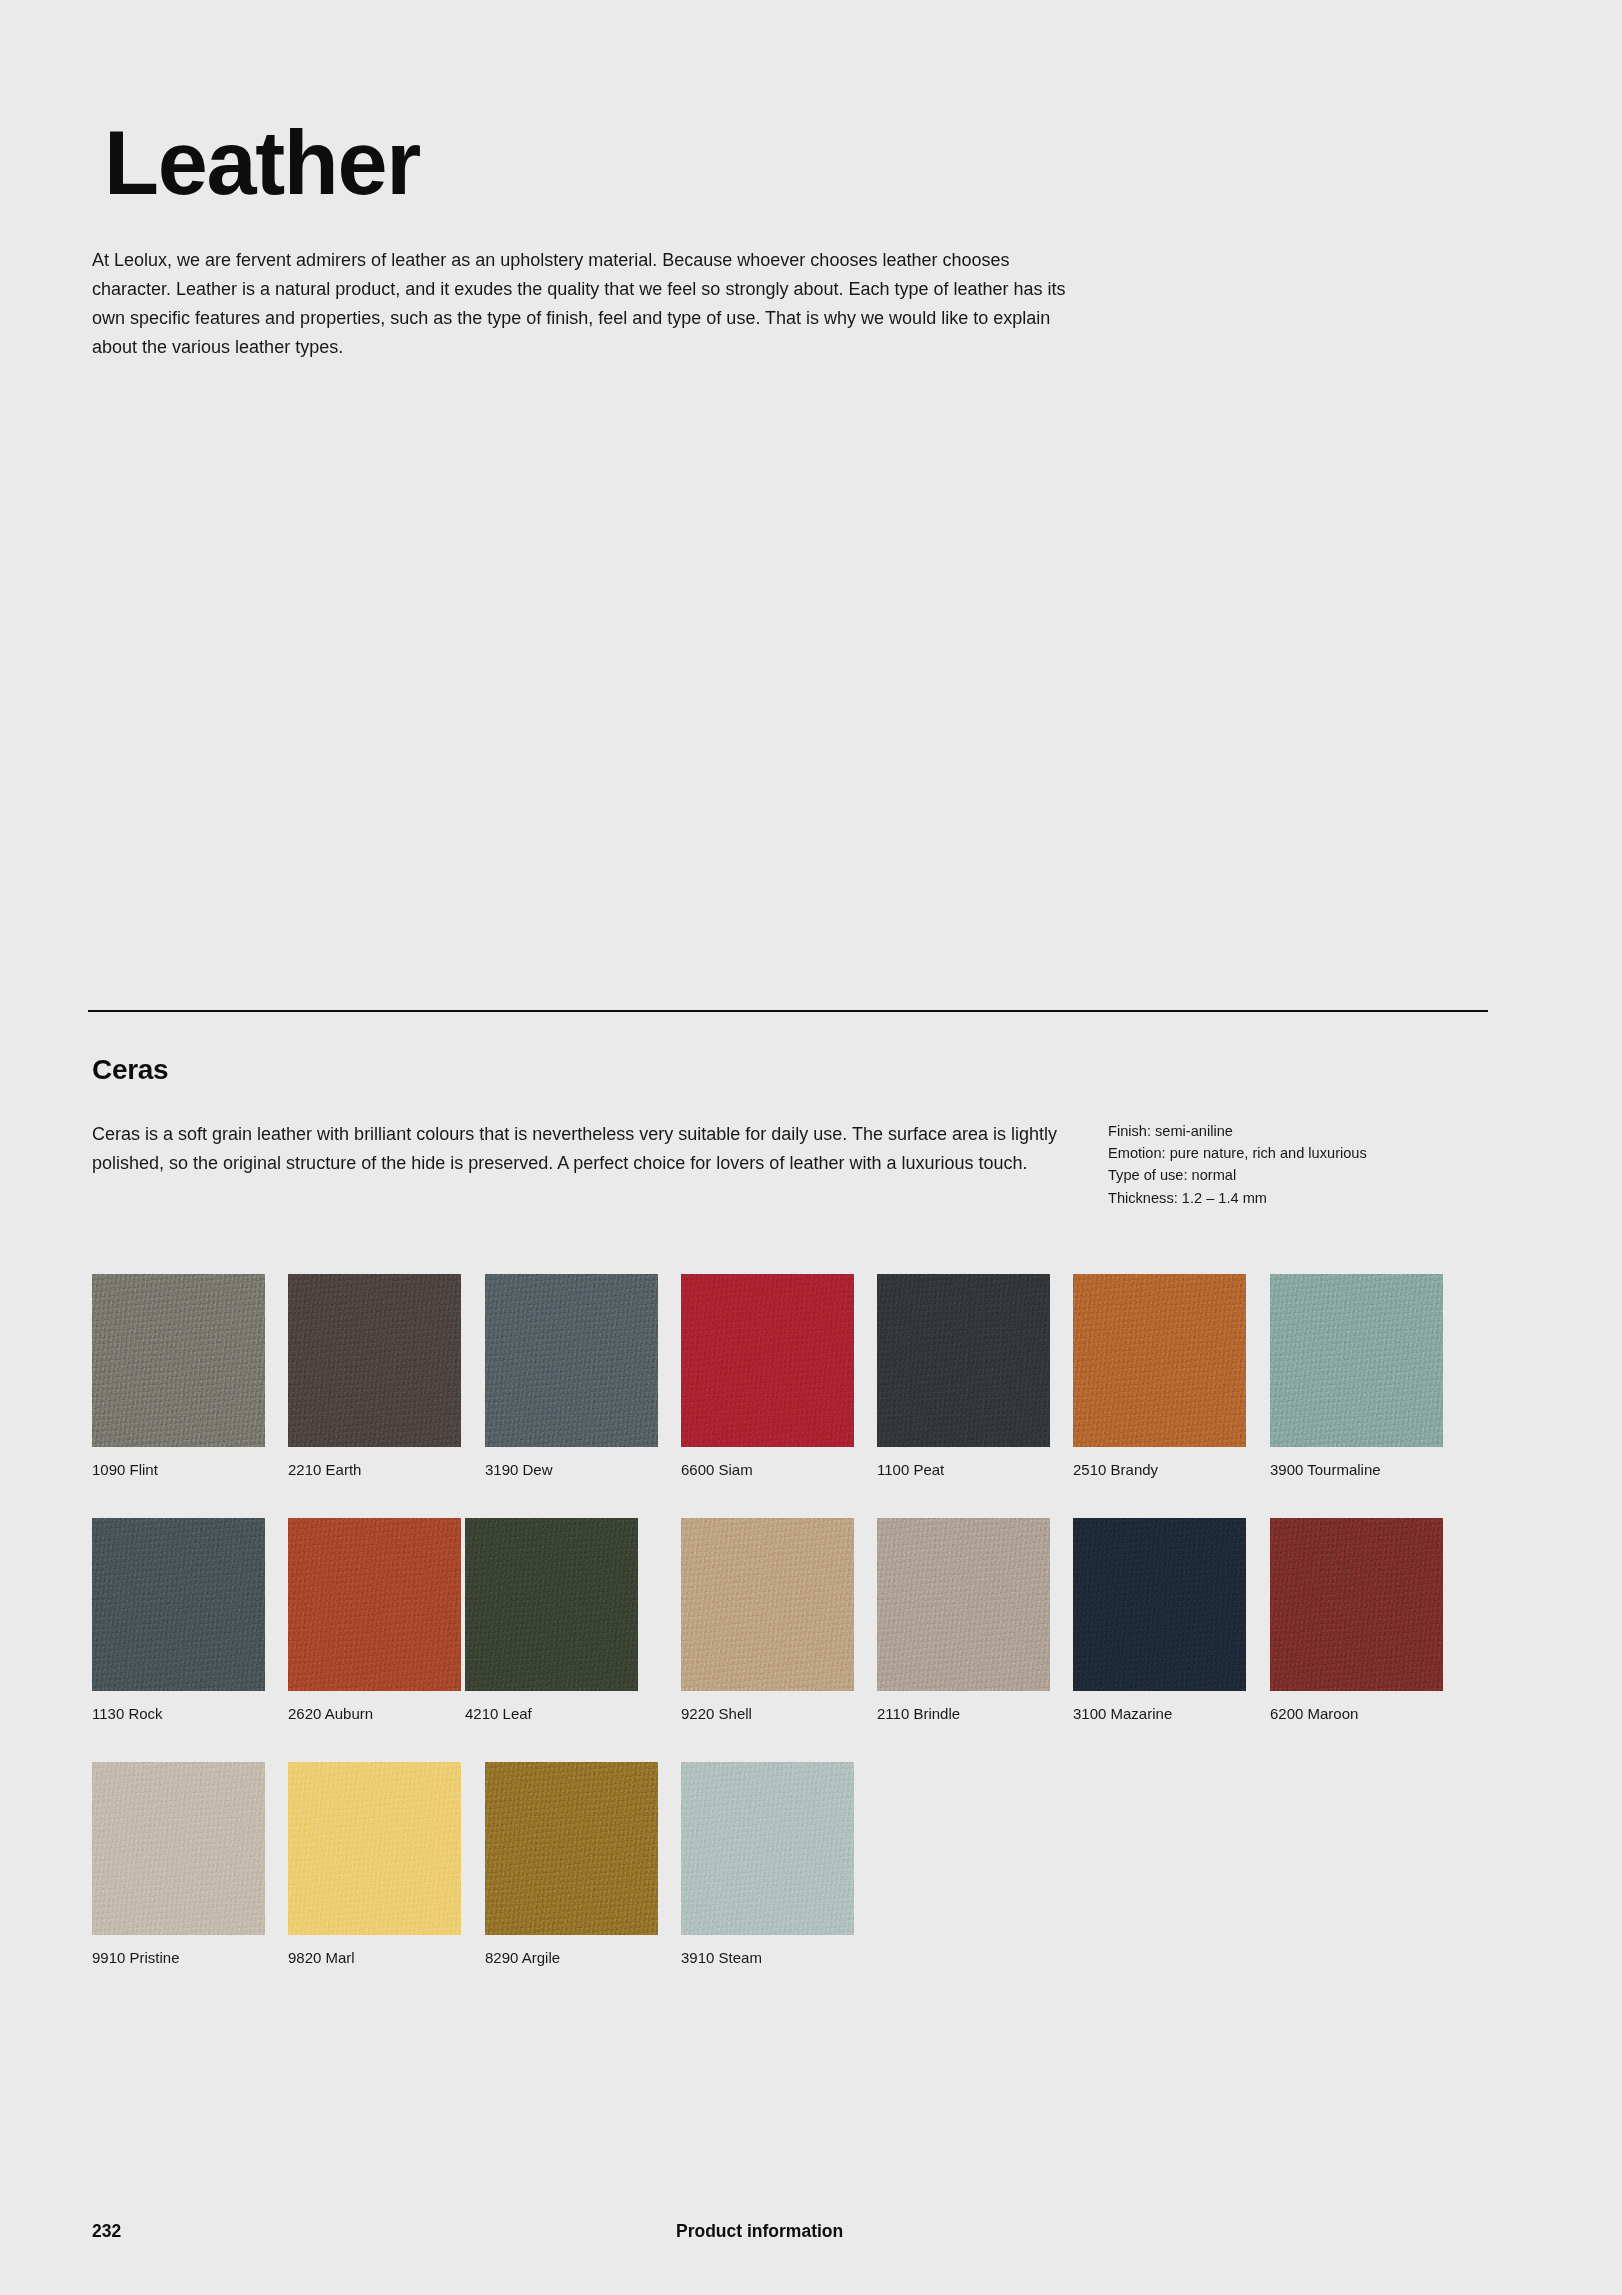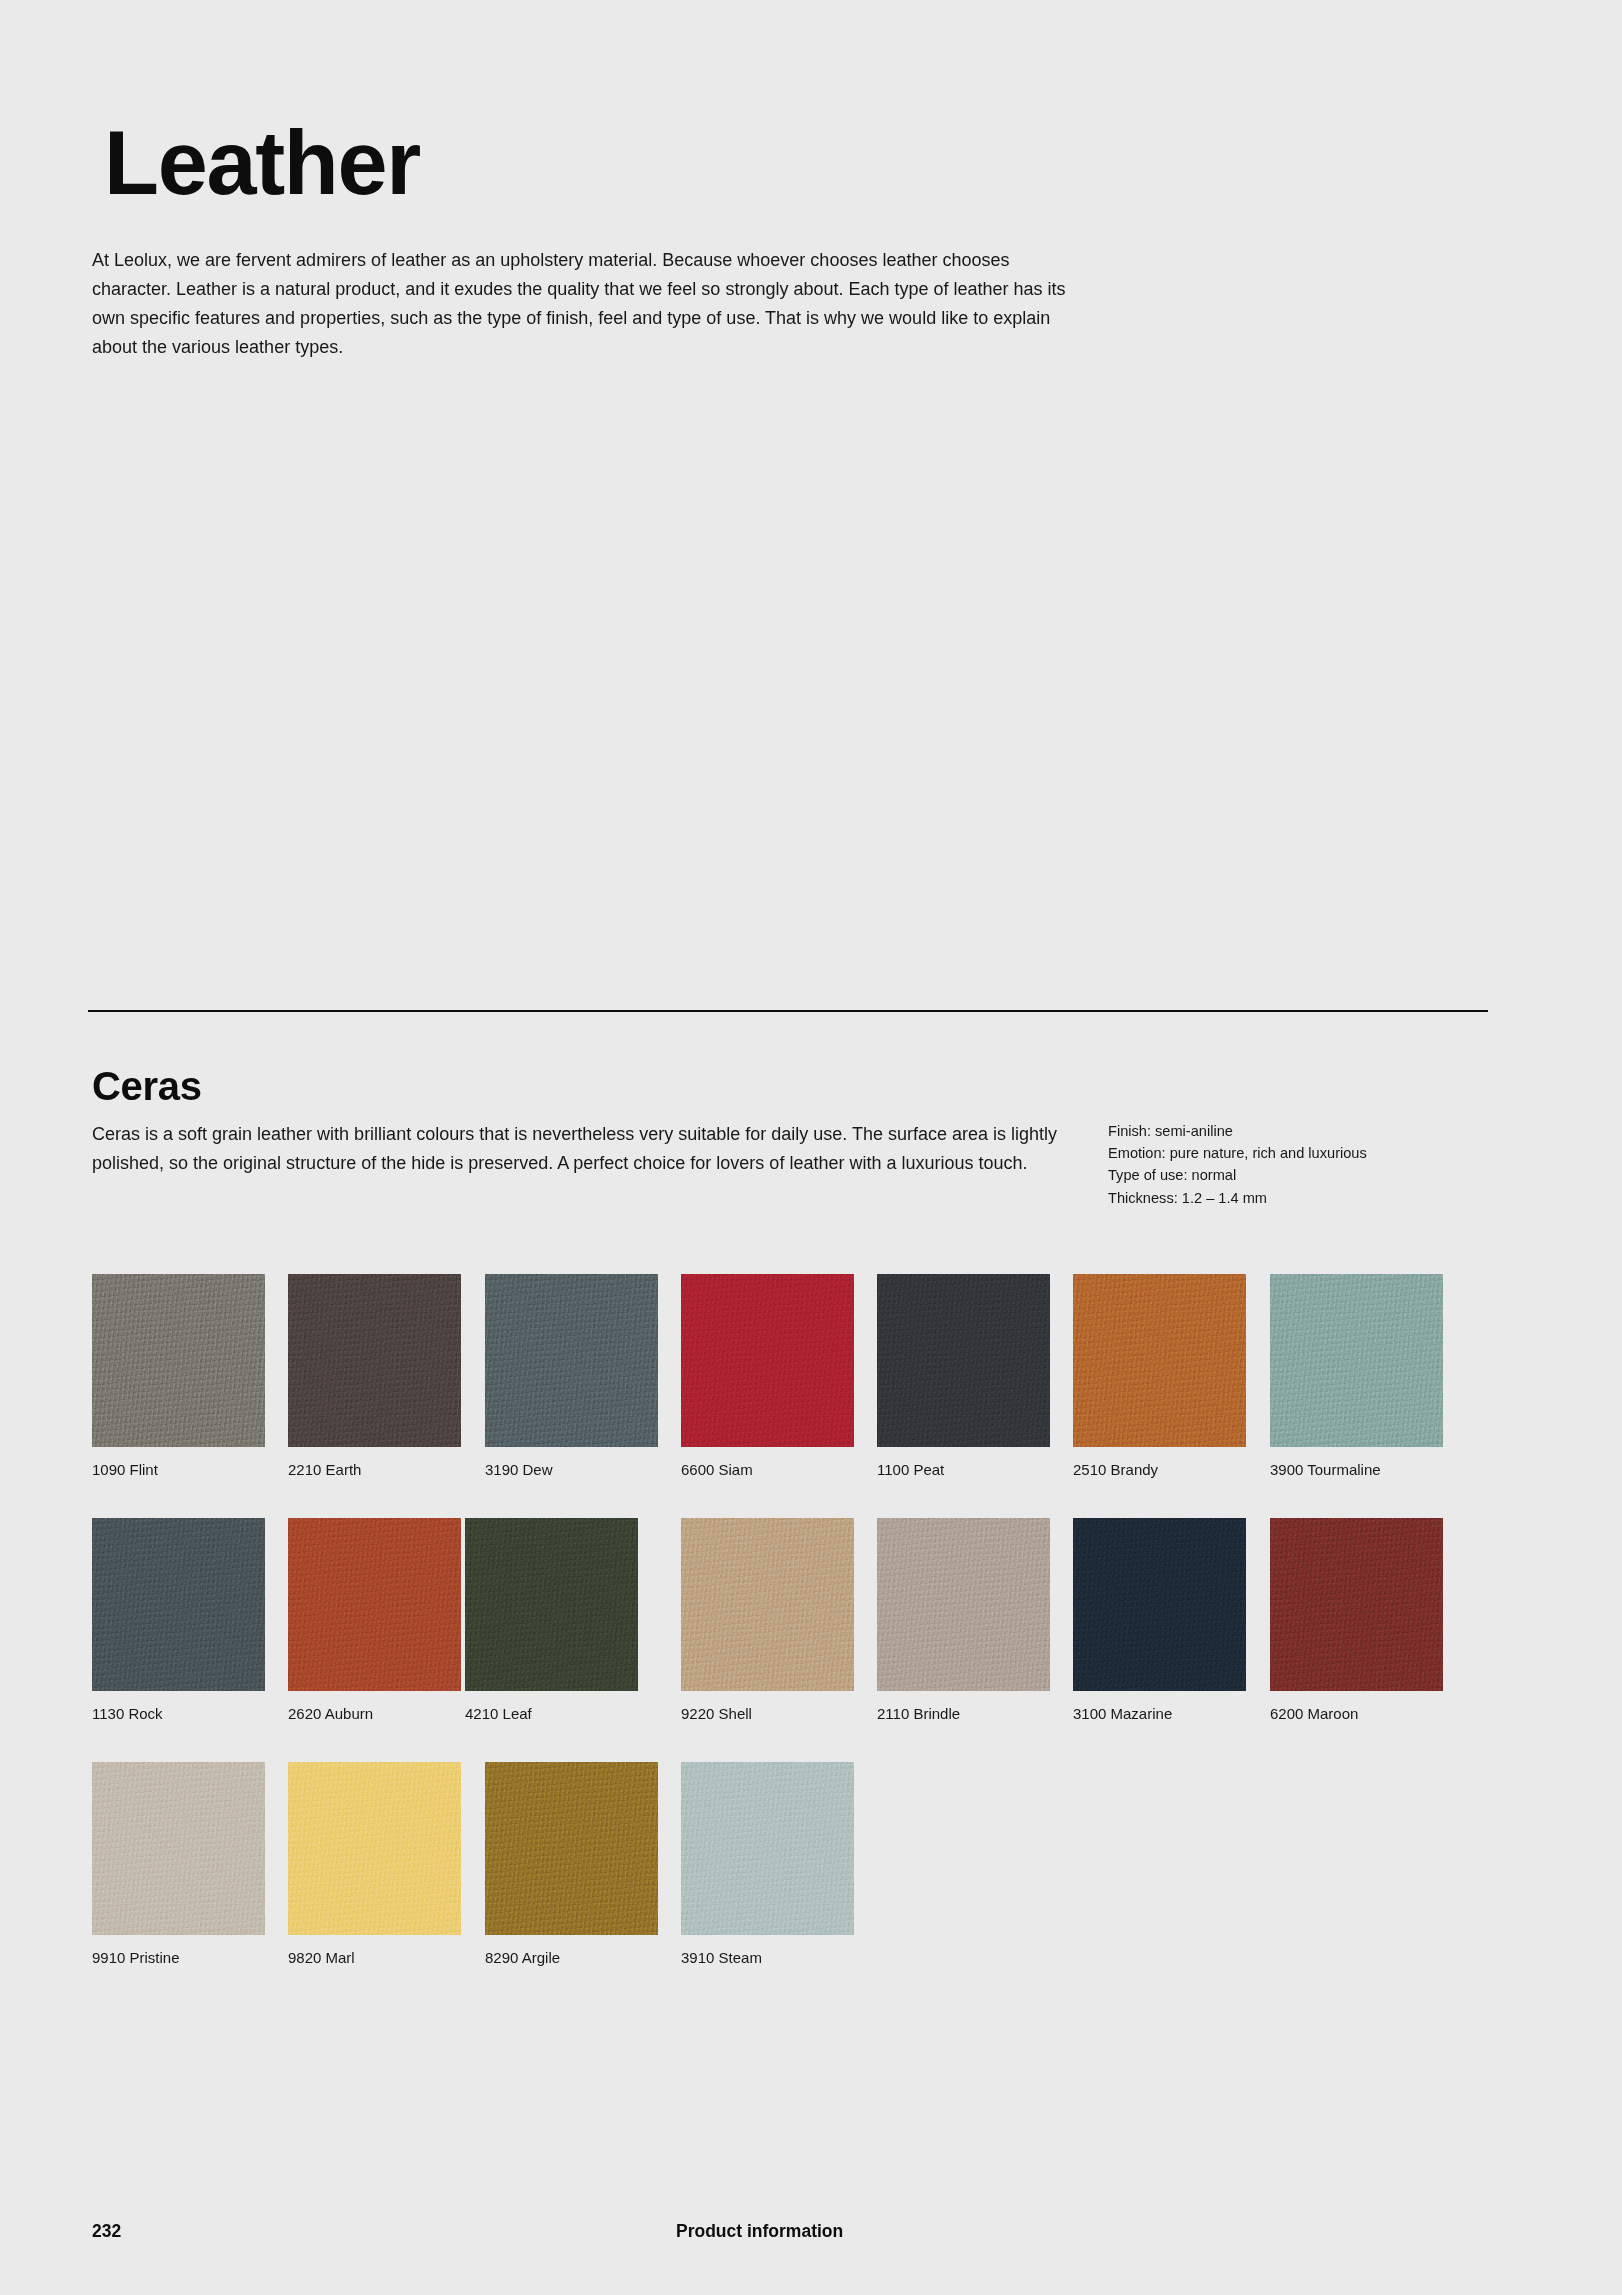--- a/index.html
+++ b/index.html
@@ -55,21 +55,21 @@
     width: 1400px;
     height: 1.9px;
     background: #0d0d0d;
   }
 
   
   .section-title {
     position: absolute;
     left: 92px;
     top: 1033px;
-    font-size: 40px;
+    font-size: 28px;
     font-weight: 700;
     letter-spacing: -0.3px;
     line-height: 1;
     color: #0d0d0d;
   }
 
   .section-desc {
     position: absolute;
     left: 92px;
     top: 1120px;

